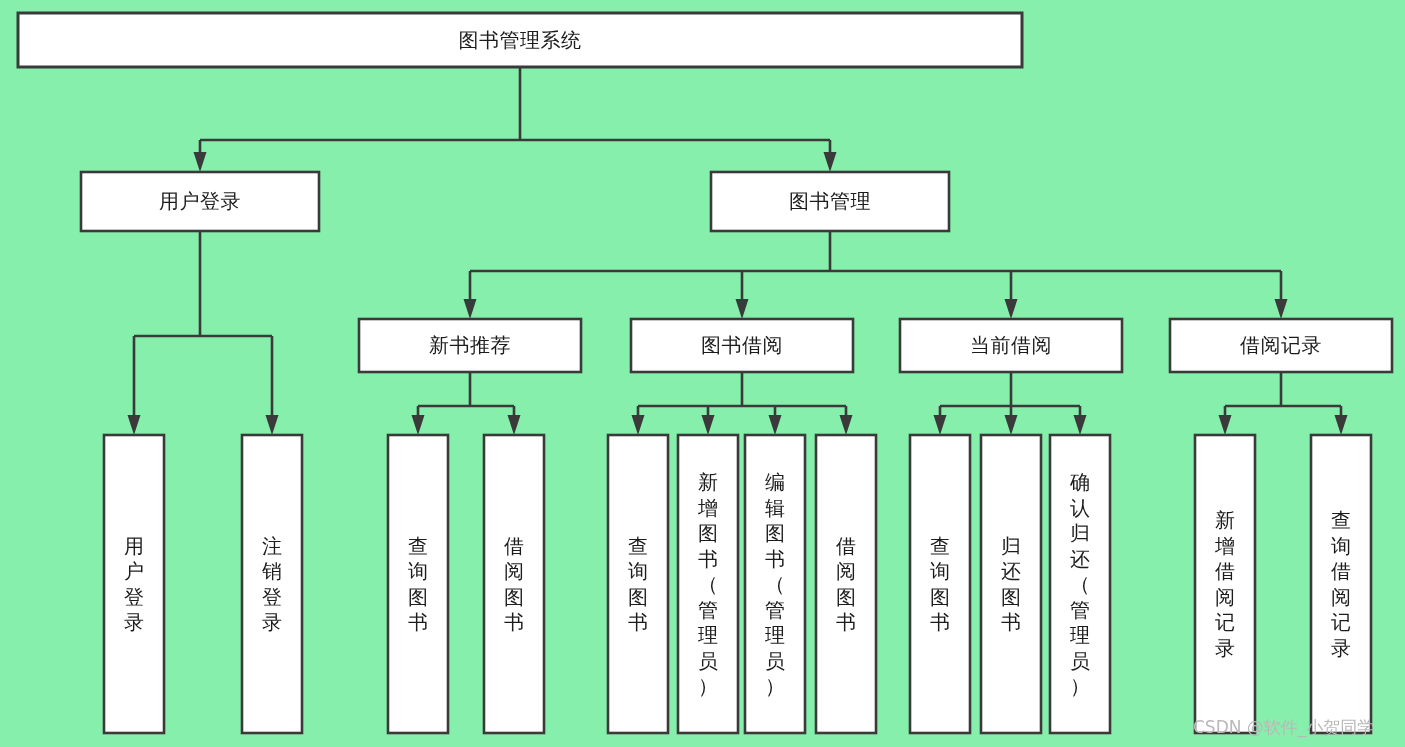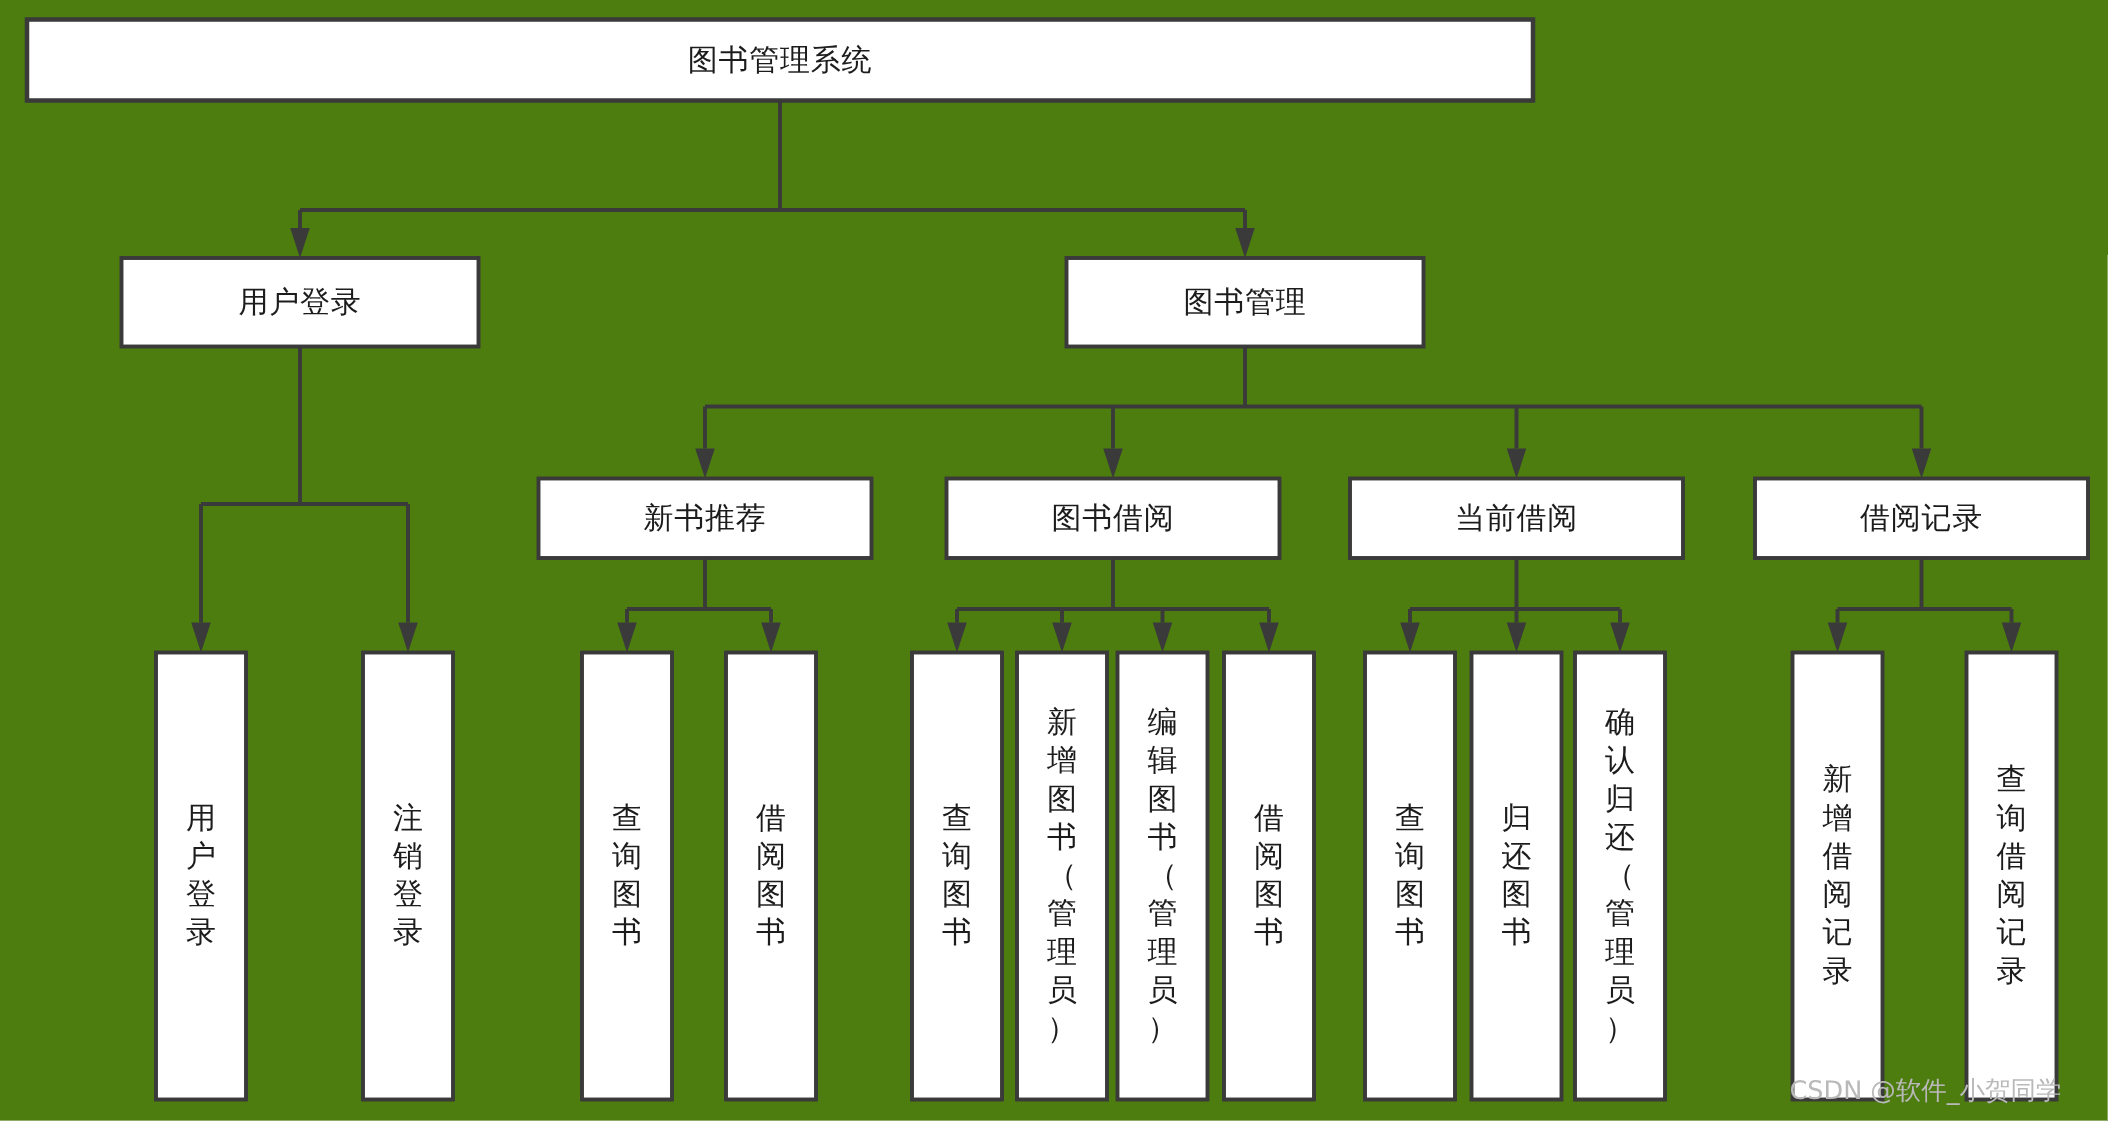--- a/index.html
+++ b/index.html
@@ -14,21 +14,21 @@
     height: 747px;
     overflow: hidden;
     position: relative;
   }
   #diagram-canvas {
     position: absolute;
     left: 0;
     top: 0;
     width: 1405px;
     height: 747px;
-    background: #4d7c0f;
+    background: #86efac;
   }
   svg#tree-svg {
     display: block;
     width: 1405px;
     height: 747px;
   }
   .node-box {
     fill: #ffffff;
     stroke: #3a3a3a;
     stroke-width: 2.6;

